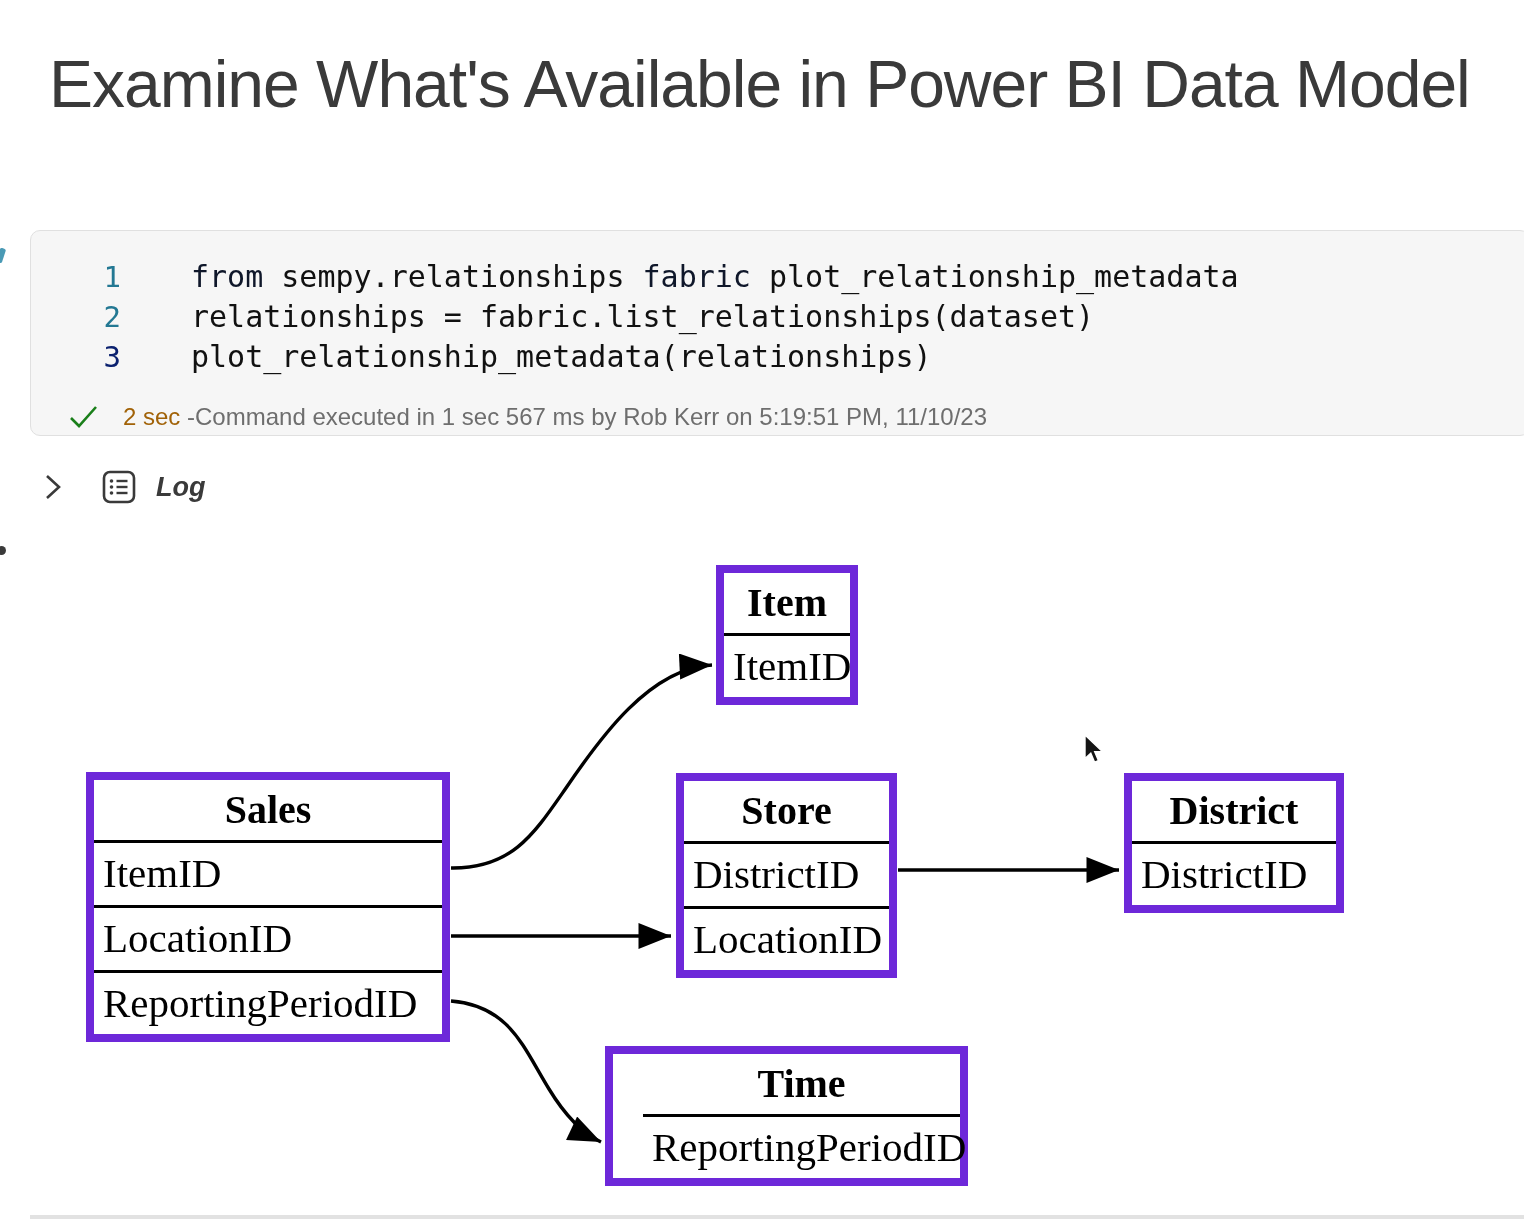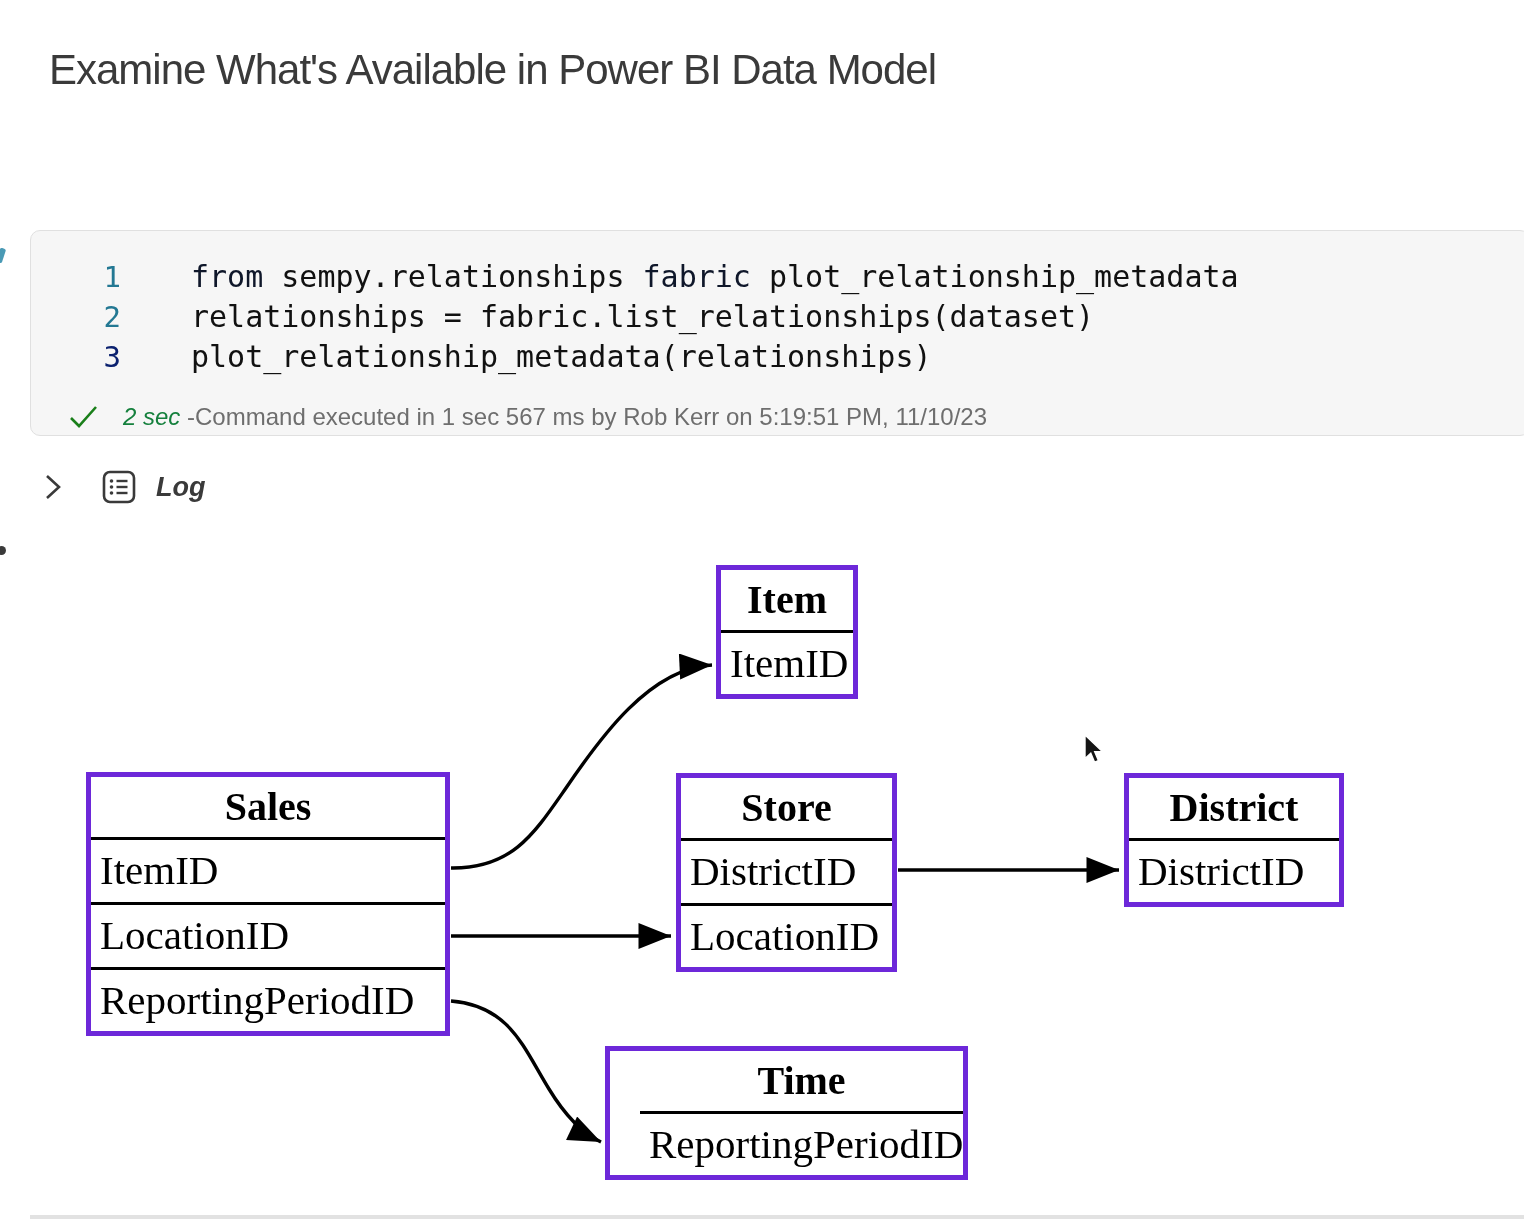--- a/index.html
+++ b/index.html
@@ -1,49 +1,49 @@
 <!DOCTYPE html>
 <html><head>
 <meta charset="utf-8">
 <style>
   html,body{margin:0;padding:0;background:#fff;}
   #page{position:relative;width:1524px;height:1230px;background:#fff;overflow:hidden;
         font-family:"Liberation Sans",sans-serif;}
 
   
-  .page-title{position:absolute;left:49px;top:46px;margin:0;font-size:42px;font-weight:400;
+  .page-title{position:absolute;left:49px;top:46px;margin:0;font-size:66px;font-weight:400;
               letter-spacing:-1px;color:#3a3a3a;white-space:nowrap;}
 
   
   .gutter-tick{position:absolute;left:-2px;top:248px;width:6px;height:15px;background:#4a9ab5;
                border-radius:2px;transform:rotate(18deg);}
   .gutter-dot{position:absolute;left:-3px;top:546px;width:9px;height:9px;background:#3a3a3a;border-radius:50%;}
 
   
   .code-cell{position:absolute;left:30px;top:230px;width:1500px;height:206px;
              background:#f6f6f6;border:1px solid #e0e0e0;border-radius:10px;box-sizing:border-box;}
   .code-area{position:absolute;left:0;top:26px;right:8px;}
   .code-line{display:flex;height:40px;line-height:40px;font-family:"DejaVu Sans Mono",monospace;font-size:30px;}
   .ln{width:90px;text-align:right;color:#237893;flex:0 0 auto;font-size:29px;}
   .code-line.active .ln{color:#0b216f;}
   .code-text{margin-left:70px;white-space:pre;color:#111;}
   .kw{color:#0f172a;}
   .cell-status{position:absolute;left:38px;top:172px;display:flex;align-items:center;
                font-size:24px;color:#6e6e6e;white-space:pre;}
   .cell-status .check{margin-right:24px;display:inline-flex;}
-  .status-duration{color:#15803d;font-style:italic;}
+  .status-duration{color:#a16207;}
 
   
   .log-row{position:absolute;left:42px;top:470px;display:flex;align-items:center;cursor:pointer;}
   .log-chevron{display:inline-flex;margin-right:38px;}
   .log-icon{display:inline-flex;margin-right:20px;}
   .log-label{font-size:27px;font-weight:700;color:#3a3a3a;font-style:italic;}
 
   
-  .tbl{position:absolute;background:#fff;border:5px solid #6d28d9;box-sizing:border-box;
+  .tbl{position:absolute;background:#fff;border:8px solid #6d28d9;box-sizing:border-box;
        font-family:"Liberation Serif","DejaVu Serif",serif;color:#000;}
   .tbl-header{height:60px;line-height:60px;border-bottom:3px solid #000;text-align:center;
               font-weight:700;font-size:40px;}
   .tbl-row{height:62px;line-height:60px;border-bottom:3px solid #000;padding-left:9px;
            font-size:41px;white-space:nowrap;}
   .tbl-row:last-child{border-bottom:none;height:61px;}
 
   .tbl-sales   {left:86px;  top:772px; width:364px;}
   .tbl-item    {left:716px; top:565px; width:142px;}
   .tbl-store   {left:676px; top:773px; width:221px;}

